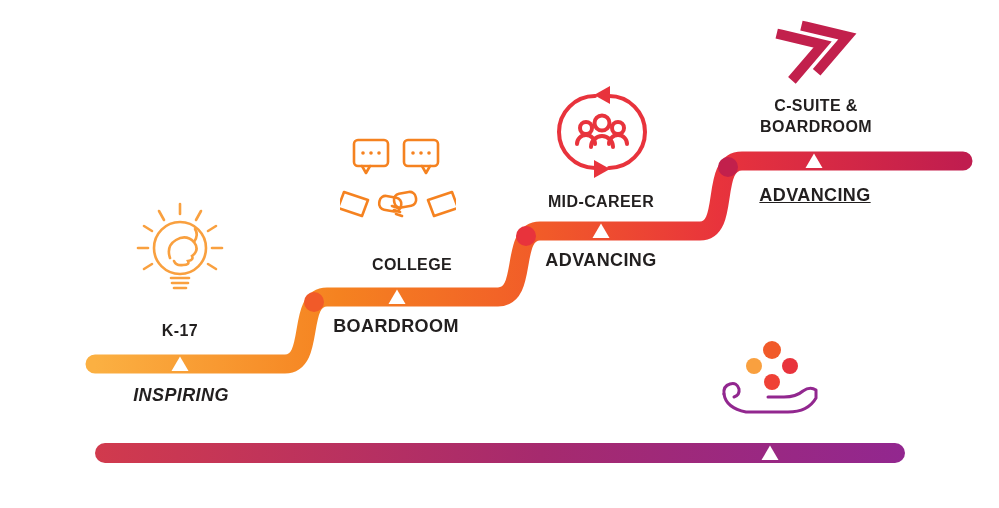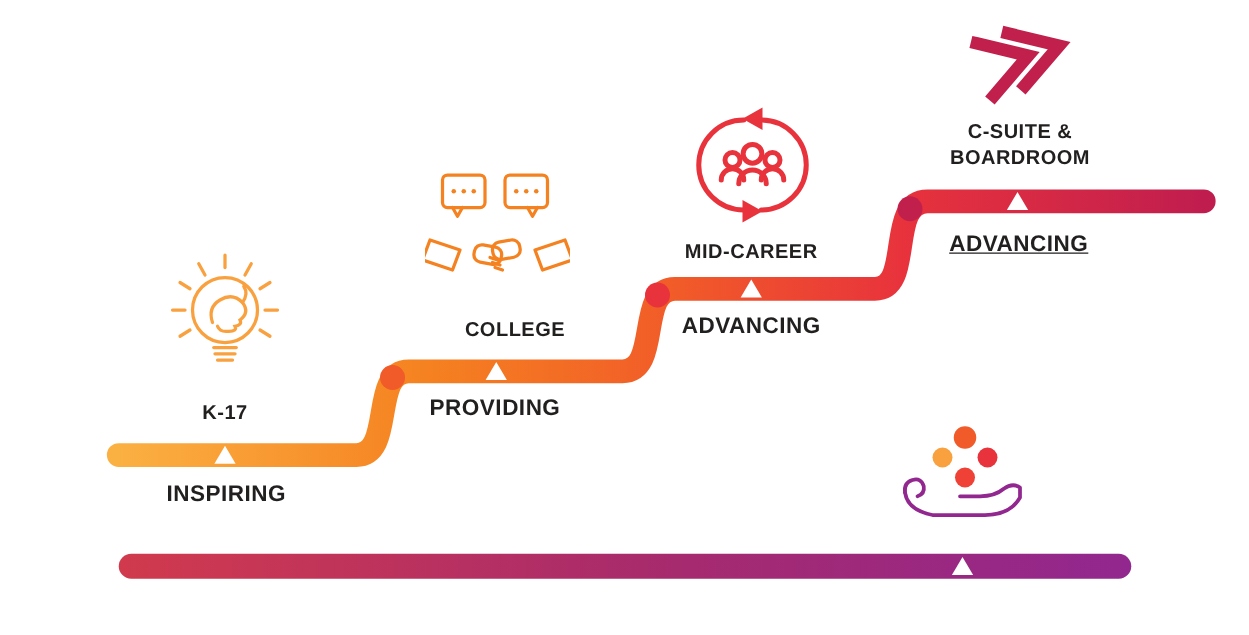--- a/index.html
+++ b/index.html
@@ -126,24 +126,24 @@
     <circle cx="-16" cy="-22" r="8" stroke="none" fill="#F9A03F"></circle>
     <circle cx="20" cy="-22" r="8" stroke="none" fill="#E8333C"></circle>
     <circle cx="2" cy="-6" r="8" stroke="none" fill="#EF4136"></circle>
     <g fill="none" stroke="#92278F" stroke-width="3" stroke-linecap="round" stroke-linejoin="round">
       <path d="M -46 6 Q -44 20 -24 24 L 18 24 Q 38 24 46 10 L 46 2 Q 40 -2 33 3 Q 26 9 14 9 L -2 9"></path>
       <path d="M -46 6 Q -47 -2 -40 -4 Q -33 -6 -31 1 Q -30 7 -36 9"></path>
     </g>
   </svg>
 
   <div class="lbl stage" style="left:180px; top:322px;">K-17</div>
-  <div class="lbl action" style="left:181px; top:385px;">INSPIRING</div>
+  <div class="lbl action" style="left:181px; top:385px;font-style:italic;">INSPIRING</div>
 
   <div class="lbl stage" style="left:396px; top:256px;margin-left:16px;">COLLEGE</div>
-  <div class="lbl action" style="left:396px; top:316px;">PROVIDING</div>
+  <div class="lbl action" style="left:396px; top:316px;">BOARDROOM</div>
 
   <div class="lbl stage" style="left:601px; top:193px;">MID-CAREER</div>
   <div class="lbl action" style="left:601px; top:250px;">ADVANCING</div>
 
   <div class="lbl stage wrap2" style="left:816px; top:96px;">C-SUITE &amp; BOARDROOM</div>
   <div class="lbl action" style="left:815px; top:185px;text-decoration:underline;">ADVANCING</div>
 
 
 </div>
 

